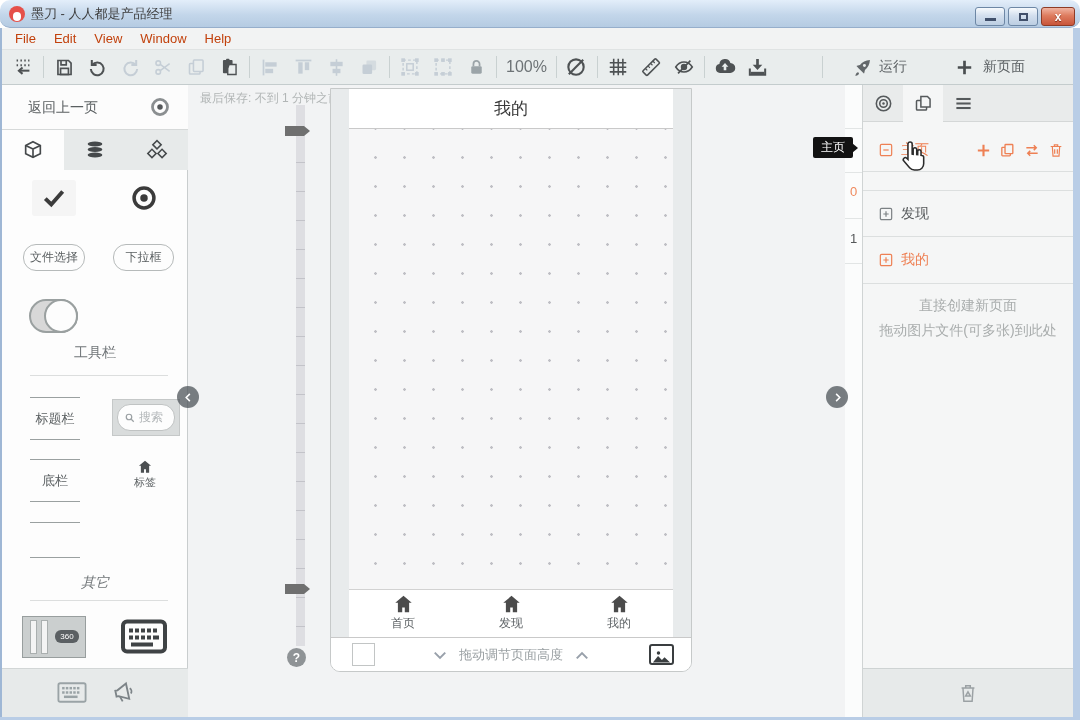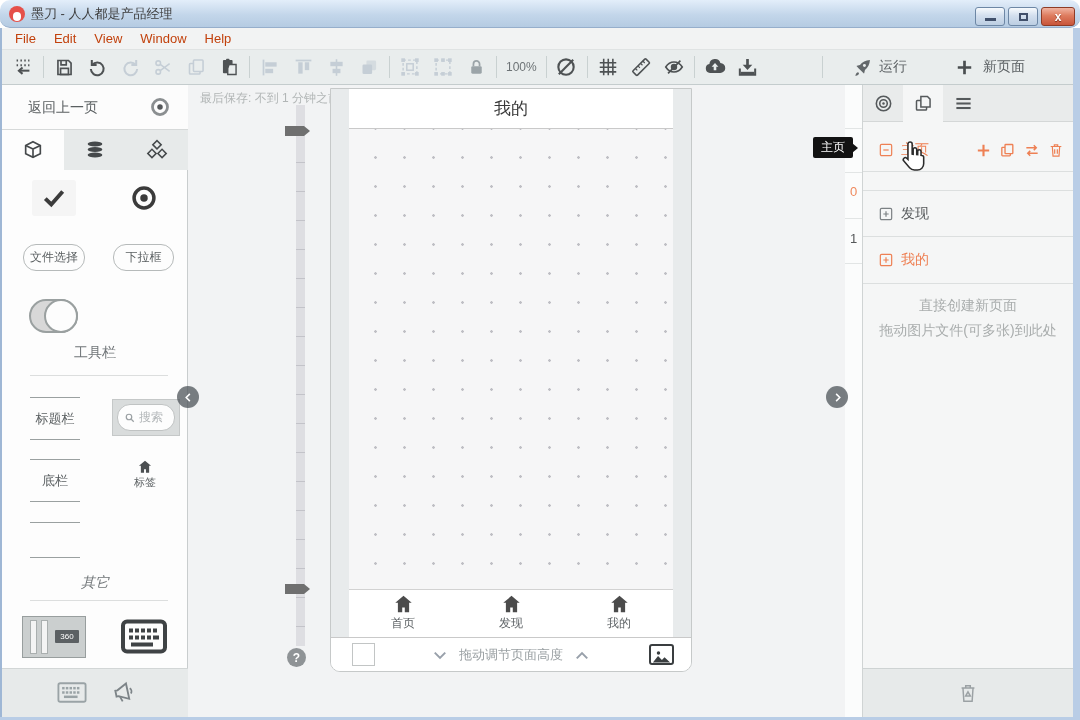--- a/index.html
+++ b/index.html
@@ -30,21 +30,21 @@
   .menu-item { font-size:13px; color:#c2410c; padding:8px 9px; line-height:21px; }
 
   .toolbar { position:absolute; left:2px; top:50px; width:1071px; height:35px; background:#e9eded;
     border-bottom:1px solid #c4cccd; }
   .tb-left { position:absolute; left:8px; top:0; height:34px; display:flex; align-items:center; gap:7px; }
   .tbtn { width:26px; height:26px; display:flex; align-items:center; justify-content:center; }
   .sep { width:1px; height:22px; background:#c9d1d1; }
   .ic-dark { color:#4e5254; }
   .ic-dis  { color:#c5ced6; }
   .ic-lock { color:#9ba4a8; }
-  .zoom-level { font-size:12px; color:#6d7376; padding:0 2px; }
+  .zoom-level { font-size:16px; color:#6d7376; padding:0 2px; }
   .tb-run { position:absolute; left:850px; top:0; height:34px; display:flex; align-items:center; gap:6px; }
   .tb-new { position:absolute; left:953px; top:0; height:34px; display:flex; align-items:center; gap:9px; }
   .tb-label { font-size:14px; color:#5c6164; }
   .tb-sep-tall { position:absolute; left:820px; top:6px; }
 
   
   .main { position:absolute; left:2px; top:85px; width:1071px; height:632px; background:#f2f3f4; }
   .sidebar { position:absolute; left:0; top:0; width:186px; height:632px; background:#fdfdfd;
     border-right:1px solid #c9cdce; }
   .canvas { position:absolute; left:187px; top:0; width:656px; height:632px; background:#f2f3f4; }
@@ -84,21 +84,21 @@
   .w-search-pill { width:58px; height:27px; background:#fdfdfd; border:1px solid #c0c3c3; border-radius:13px;
     display:flex; align-items:center; padding-left:6px; gap:3px; color:#9aa0a3; }
   .w-search-text { font-size:12px; color:#b3b7b9; }
   .w-tag { position:absolute; left:126px; top:375px; width:34px; text-align:center; color:#4b4f51; }
   .w-tag-label { font-size:11px; color:#5a5f61; margin-top:1px; }
   .w-gallery { position:absolute; left:20px; top:531px; width:64px; height:42px; border:1px solid #989e9e;
     background:#cbcfcf; }
   .w-gallery .bar { position:absolute; top:3px; bottom:3px; width:7px; background:#f4f4f4; border:1px solid #aaafaf; }
   .w-gallery .b1 { left:7px; } .w-gallery .b2 { left:18px; }
   .w-gallery .badge { position:absolute; right:6px; top:13px; width:24px; height:13px; background:#5b6063;
-    border-radius:1px; color:#fff; font-size:8px; display:flex; align-items:center; justify-content:center; }
+    border-radius:6px; color:#fff; font-size:8px; display:flex; align-items:center; justify-content:center; }
   .w-keyboard { position:absolute; left:118px; top:531px; color:#3f4345; }
   .sb-foot { position:absolute; left:0; top:583px; width:186px; height:49px; background:#e7eaea;
     border-top:1px solid #d2d6d6; }
   .sb-foot-kb { position:absolute; left:55px; top:13px; color:#9aa3a6; }
   .sb-foot-horn { position:absolute; left:110px; top:10px; color:#7d8488; }
 
   
   .status-text { position:absolute; left:11px; top:5px; font-size:12px; color:#b2b6b6; }
   .ruler { position:absolute; left:107px; top:20px; width:9px; height:541px; background:#dedee2;
     background-image:repeating-linear-gradient(to bottom, transparent 0 28px, #c3c3c9 28px 29px); }

